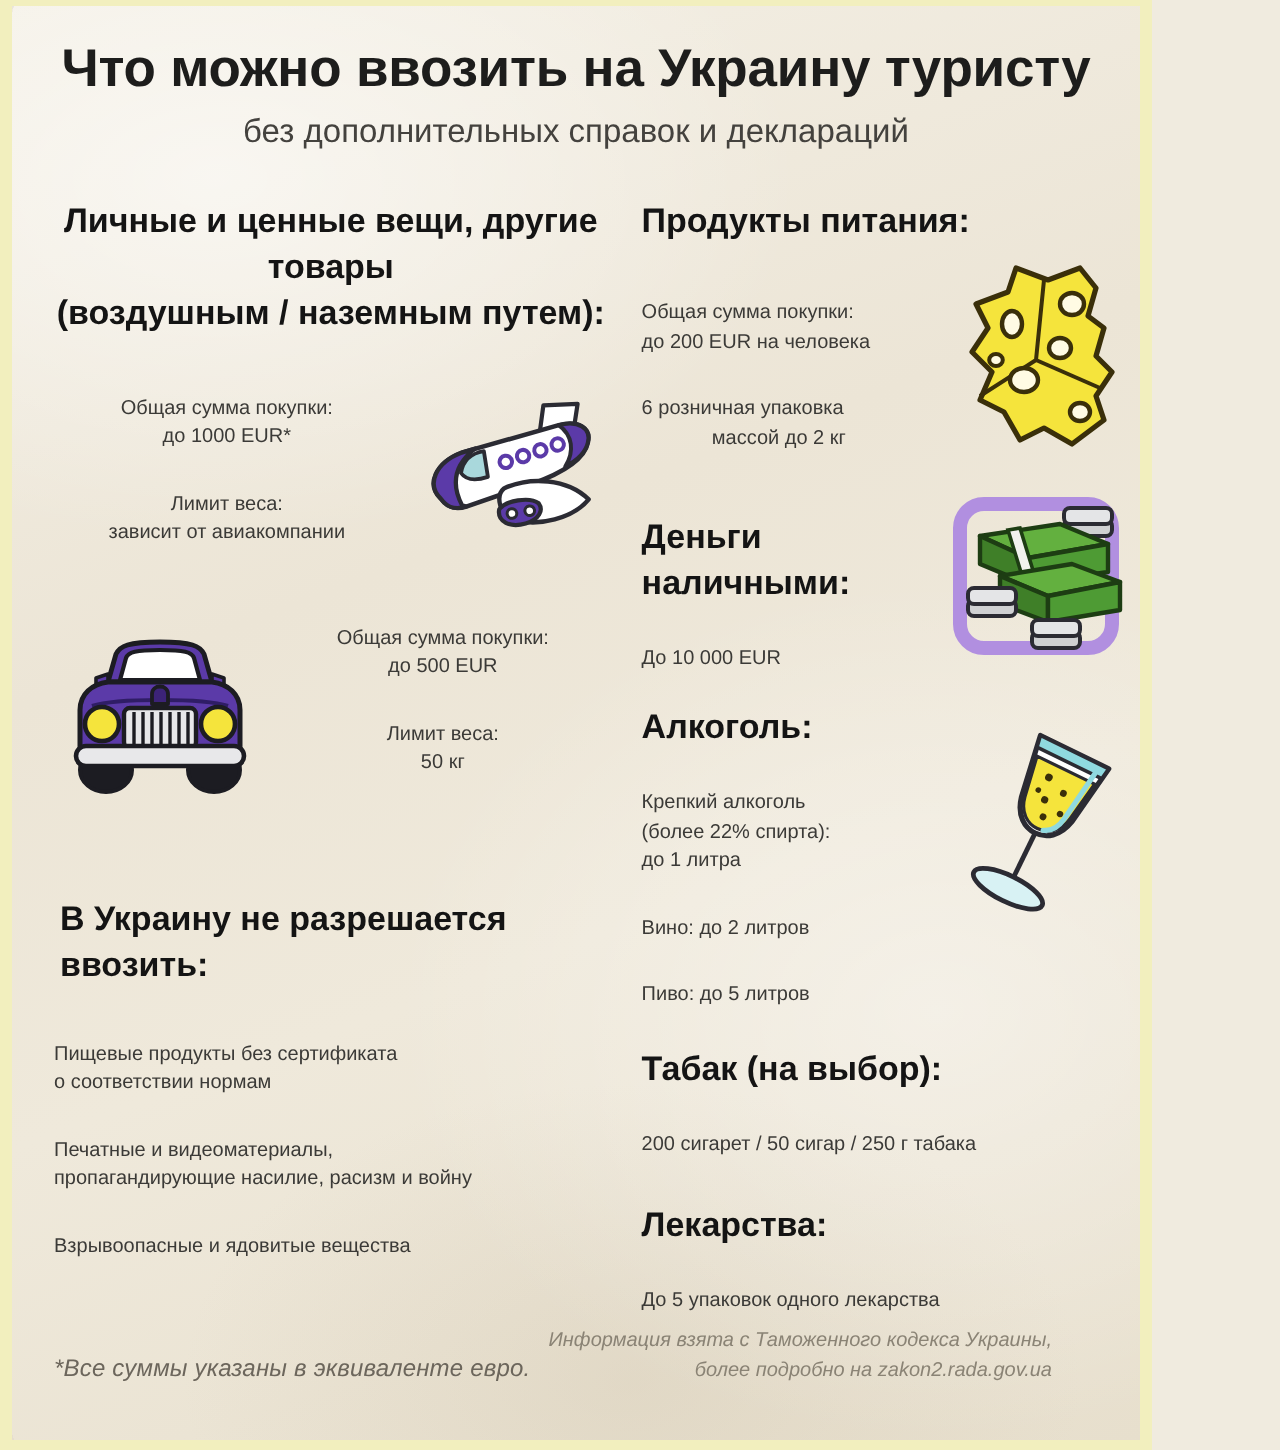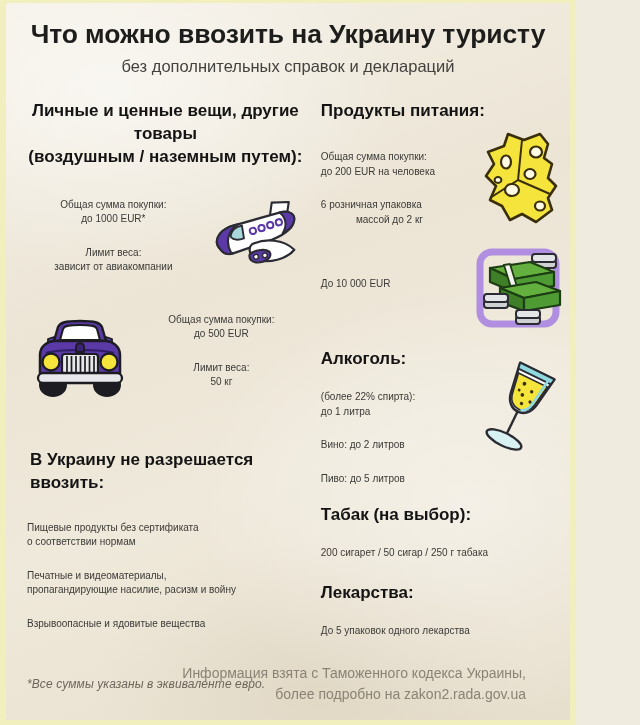--- a/index.html
+++ b/index.html
@@ -54,21 +54,21 @@
   .ctr{text-align:center;}
 
   .row{display:flex;align-items:flex-start;}
   .grow{flex:1 1 auto;}
 
   .note{
     font-size:12px;font-style:italic;color:#6c665c;letter-spacing:.1px;
   }
   .footer{
     position:absolute;left:0;right:0;bottom:28px;text-align:right;
-    padding-right:44px;font-size:14px;color:#8a8375;
+    padding-right:44px;font-size:10px;font-style:italic;color:#8a8375;
     line-height:1.5;z-index:2;
   }.gap-m{height:19px}.gap-l{height:27px}
   svg{display:block;overflow:visible;}
 </style>
 </head>
 <body>
 
 <div id="poster">
 
   <div class="hdr">
@@ -217,20 +217,21 @@
             <ellipse cx="62" cy="78" rx="5" ry="4.5" fill="#fffbe4" stroke="#3a2f0a" stroke-width="2.2"></ellipse>
             <ellipse cx="20" cy="52" rx="3.4" ry="3" fill="#fffbe4" stroke="#3a2f0a" stroke-width="2"></ellipse>
           </svg>
         </div>
       </div>
 
       <div style="height:26px"></div>
 
       <div class="row">
         <div class="grow">
+          <div class="sec-head">Деньги наличными:</div>
           <div class="gap-m"></div>
           <div class="body-txt">До 10 000 EUR</div>
         </div>
         <div style="width:100px;flex:0 0 100px;margin-top:-12px;">
           <svg width="100" height="86" viewBox="0 0 100 86">
 
             <path d="M22 6 h52 a12 12 0 0 1 12 12 v48 a12 12 0 0 1 -12 12 h-52 a12 12 0 0 1 -12 -12 v-48 a12 12 0 0 1 12 -12 z" fill="none" stroke="#b18fe0" stroke-width="7"></path>
 
             <g stroke="#2b2b33" stroke-width="2" stroke-linejoin="round">
               <rect x="62" y="14" width="24" height="8" rx="3" fill="#cfd0d2"></rect>
@@ -263,20 +264,21 @@
           </svg>
         </div>
       </div>
 
       <div style="height:16px"></div>
 
       <div class="row">
         <div class="grow">
           <div class="sec-head">Алкоголь:</div>
           <div class="gap-m"></div>
+          <div class="body-txt">Крепкий алкоголь</div>
           <div class="body-txt">(более 22% спирта):</div>
           <div class="body-txt">до 1 литра</div>
           <div class="gap-m"></div>
           <div class="body-txt">Вино: до 2 литров</div>
           <div class="gap-m"></div>
           <div class="body-txt">Пиво: до 5 литров</div>
         </div>
         <div style="width:96px;flex:0 0 96px;margin-top:4px;margin-left:-6px;">
           <svg width="96" height="110" viewBox="0 0 96 110">
             <g transform="rotate(26 48 55)">

